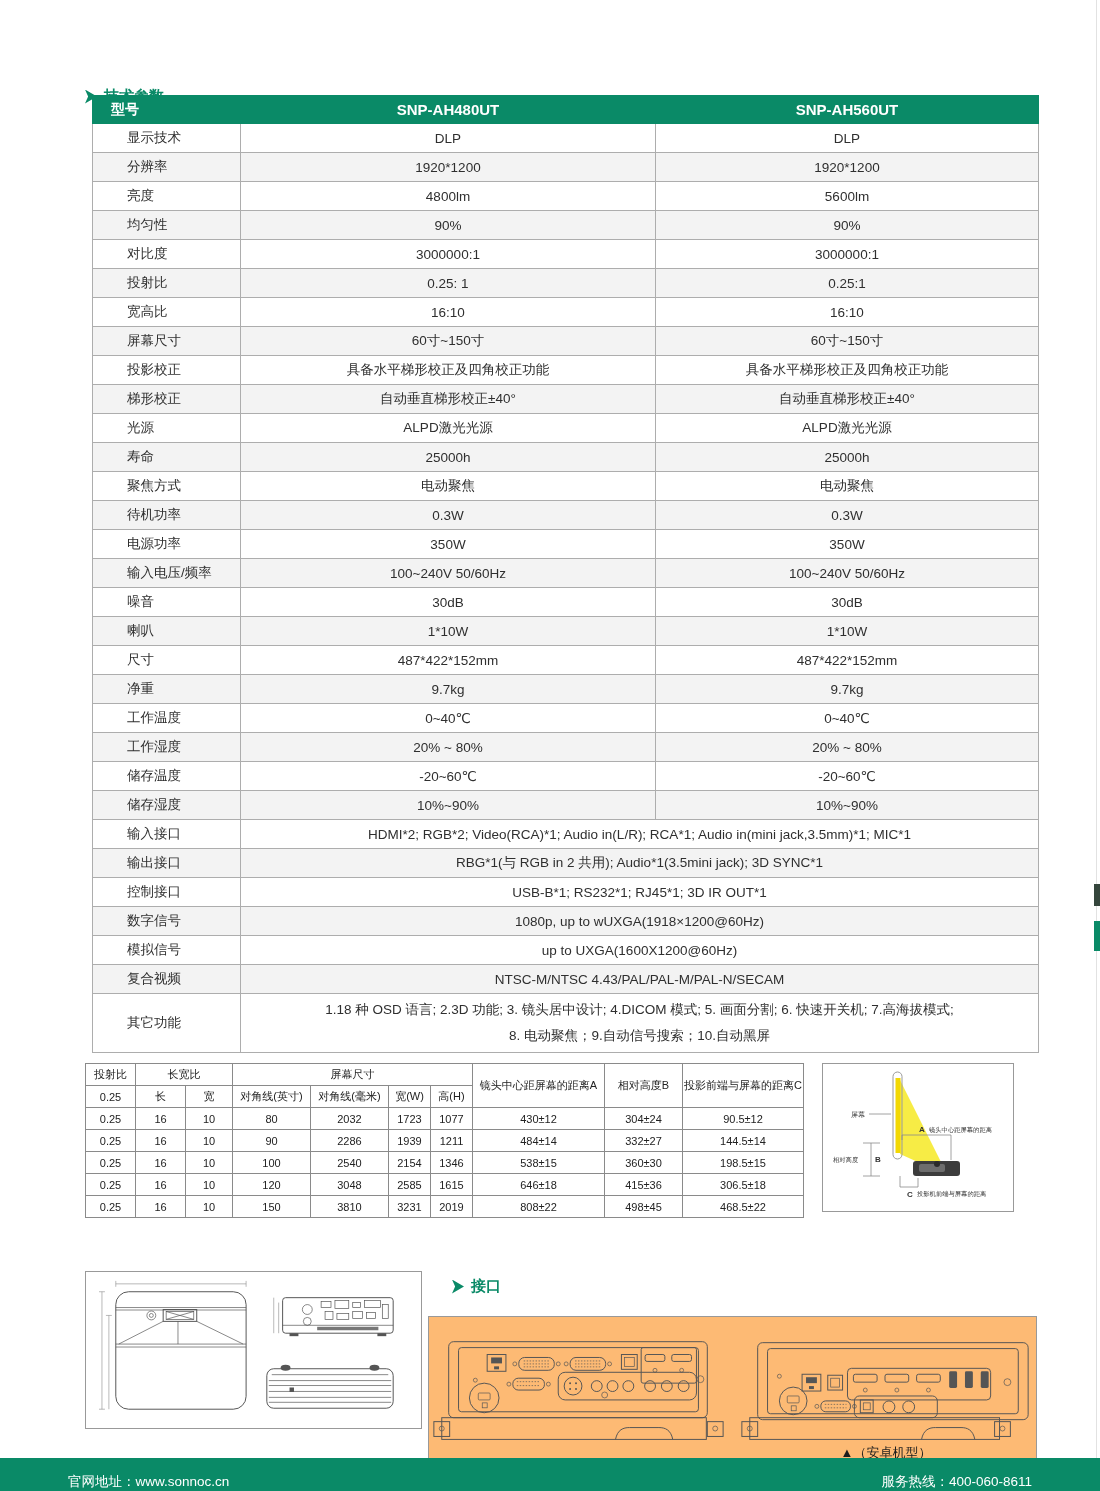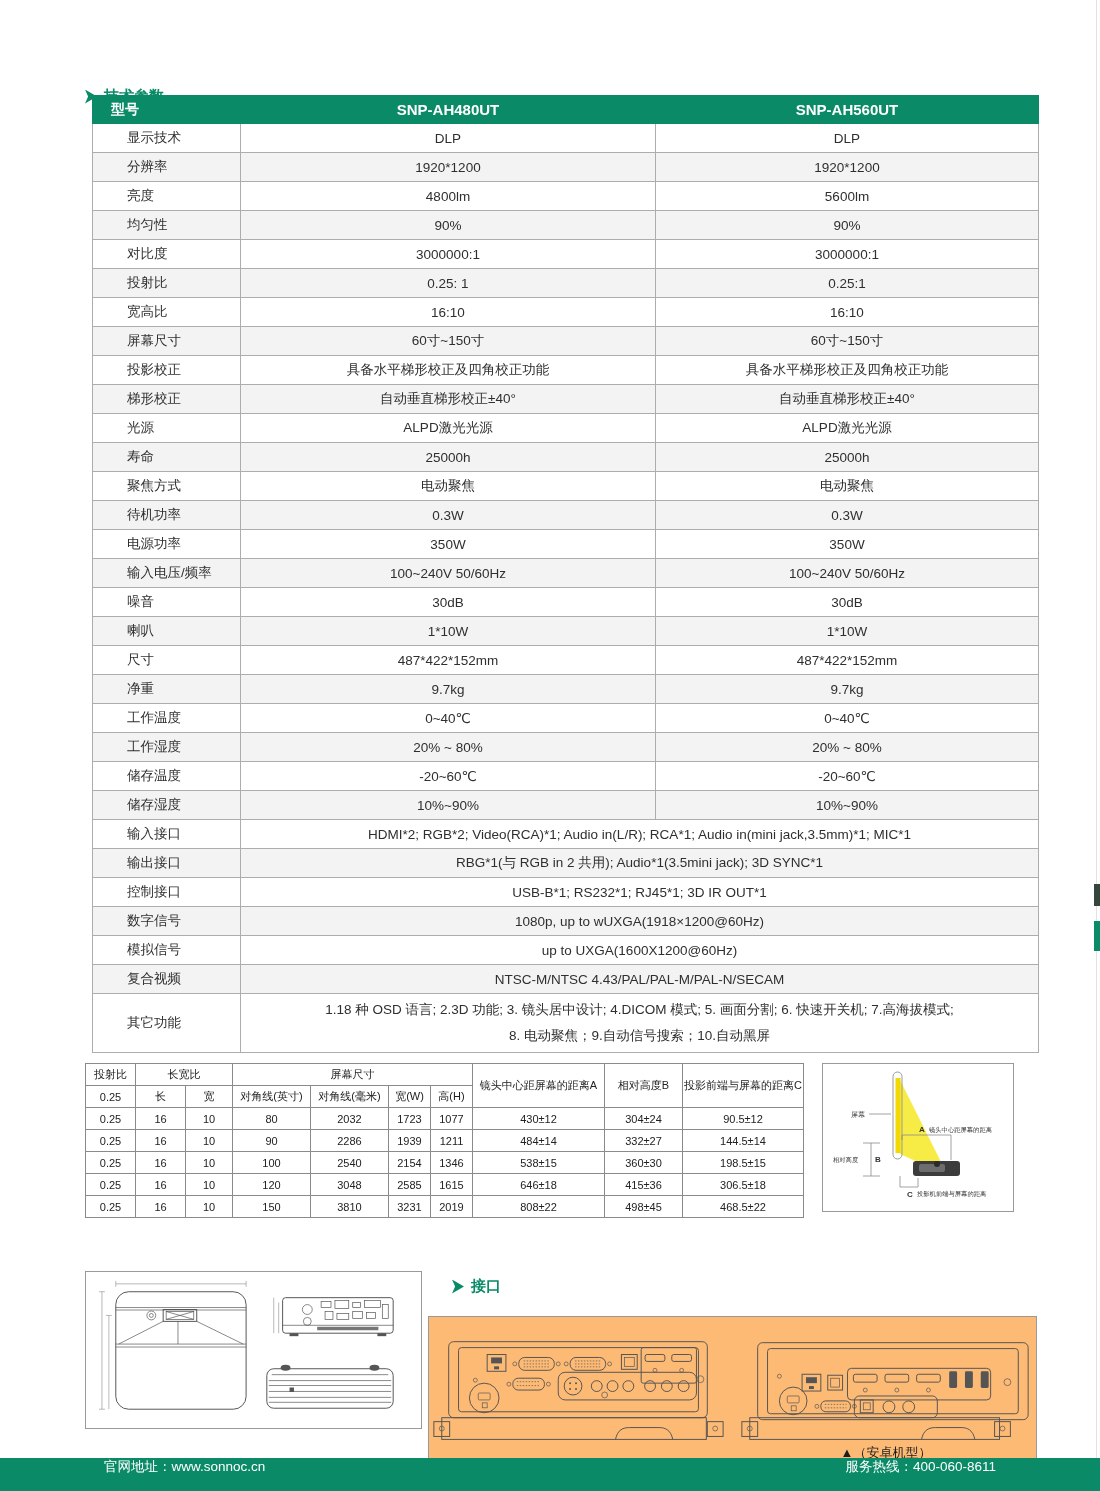--- a/index.html
+++ b/index.html
@@ -49,22 +49,22 @@
   .ln2{fill:none;stroke:#555;stroke-width:0.7;}
   .dk{fill:#555;stroke:none;}
   svg text{font-family:"Liberation Sans","DejaVu Sans",sans-serif;}
   
   .edge-line{position:absolute;left:1096px;top:0;width:1px;height:1458px;background:#e2e2e2;}
   .edge-mark-dark{position:absolute;left:1094px;top:884px;width:6px;height:22px;background:#35463c;}
   .edge-mark-green{position:absolute;left:1094px;top:921px;width:6px;height:30px;background:#0a8a67;}
   
   .footer{
     position:absolute;left:0;top:1458px;width:1100px;height:33px;background:#0a8a67;
-    display:flex;justify-content:space-between;align-items:flex-start;
-    padding:0 104px;box-sizing:border-box;color:#fff;font-size:13.5px;
+    display:flex;justify-content:space-between;align-items:flex-end;
+    padding:0 68px;box-sizing:border-box;color:#fff;font-size:13.5px;
   }
 </style>
 </head>
 <body>
 
 <div>
 
   <div class="section-title" style="left:85px;top:53px;">
     <span class="arrow-icon"></span>
     <span>技术参数</span>

